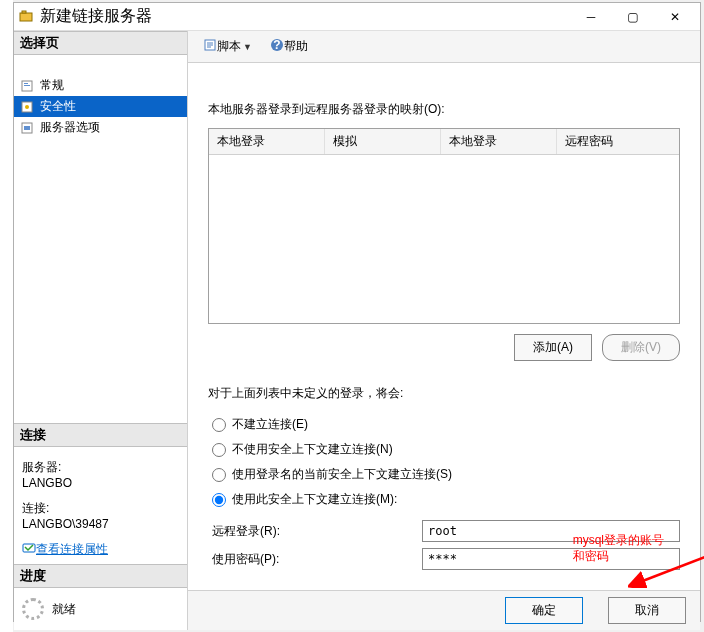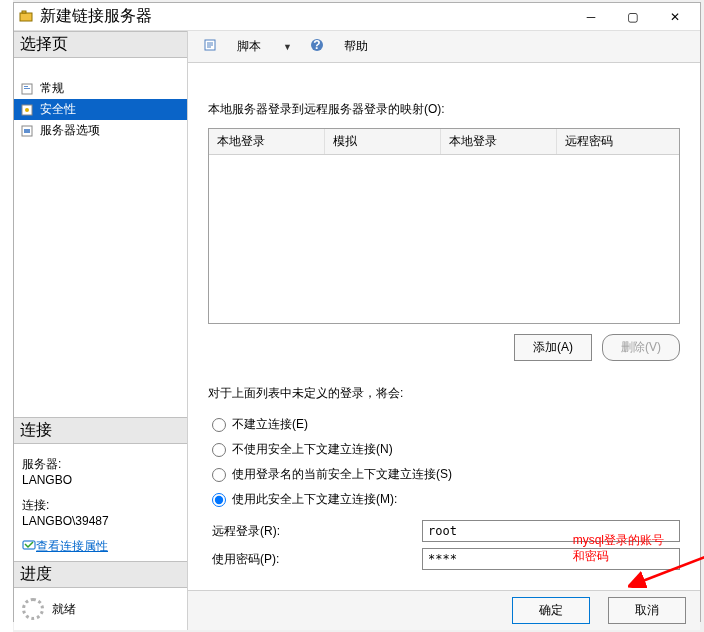--- a/index.html
+++ b/index.html
@@ -5,55 +5,55 @@
     * { margin: 0; padding: 0; box-sizing: border-box; font-family: "Microsoft YaHei", "SimSun", sans-serif; font-size: 12px; }
     body { background: #f0f0f0; width: 704px; height: 632px; overflow: hidden; position: relative; }
     .window { position: absolute; left: 13px; top: 2px; width: 688px; height: 620px; background: #ffffff; border: 1px solid #b0b0b0; display: flex; flex-direction: column; }
     .titlebar { height: 28px; background: #ffffff; display: flex; align-items: center; padding: 0 4px; border-bottom: 1px solid #e0e0e0; }
     .titlebar .icon { width: 16px; height: 16px; margin-right: 6px; }
     .titlebar .title { flex: 1; font-size: 16px; color: #000; }
     .winbtns { display: flex; gap: 0; }
     .winbtn { width: 42px; height: 28px; display: flex; align-items: center; justify-content: center; font-size: 12px; cursor: pointer; }
     .body { flex: 1; display: flex; }
     .sidebar { width: 174px; background: #ffffff; border-right: 1px solid #d0d0d0; display: flex; flex-direction: column; }
-    .side-section-header { background: #e8e8e8; border-top: 1px solid #c0c0c0; border-bottom: 1px solid #c0c0c0; padding: 2px 6px; font-weight: normal; font-size: 16px; }
+    .side-section-header { background: #e8e8e8; border-top: 1px solid #c0c0c0; border-bottom: 1px solid #c0c0c0; padding: 2px 6px; font-weight: bold; font-size: 13px; }
     .side-pages { padding: 20px 0; }
     .page-item { display: flex; align-items: center; padding: 2px 6px; cursor: pointer; gap: 4px; }
     .page-item.selected { background: #0a64c8; color: #fff; }
     .page-icon { width: 16px; height: 16px; display: inline-flex; align-items: center; justify-content: center; }
     .side-spacer { flex: 1; }
     .side-connection { padding: 6px 8px; font-size: 12px; }
     .side-connection .label { padding-top: 6px; }
     .side-connection .value { padding-bottom: 4px; color: #000; }
     .side-link { color: #0066cc; text-decoration: underline; cursor: pointer; display: inline-flex; align-items: center; gap: 0; }
     .side-progress { padding: 10px 8px; display: flex; align-items: center; gap: 8px; }
     .main { flex: 1; display: flex; flex-direction: column; }
     .toolbar { height: 32px; background: #f5f5f5; border-bottom: 1px solid #d0d0d0; display: flex; align-items: center; padding: 0 8px; gap: 4px; }
-    .toolbar-btn { display: flex; align-items: center; gap: 20px; padding: 2px 6px; cursor: pointer; border: 1px solid transparent; }
+    .toolbar-btn { display: flex; align-items: center; gap: 0; padding: 2px 6px; cursor: pointer; border: 1px solid transparent; }
     .content { flex: 1; padding: 14px 20px 14px 20px; position: relative; }
     .mapping-label { margin-bottom: 10px; margin-top: 24px; }
     .grid { border: 1px solid #a0a0a0; height: 196px; background: #fff; }
     .grid-header { display: flex; background: #f5f5f5; border-bottom: 1px solid #d0d0d0; }
     .grid-col { padding: 4px 8px; border-right: 1px solid #e0e0e0; }
     .grid-col.c1 { width: 116px; }
     .grid-col.c2 { width: 116px; }
     .grid-col.c3 { width: 116px; }
     .grid-col.c4 { flex: 1; border-right: none; }
     .grid-actions { display: flex; justify-content: flex-end; gap: 10px; margin-top: 10px; }
     .btn { border: 1px solid #888; background: #f8f8f8; padding: 4px 18px; cursor: pointer; min-width: 78px; text-align: center; }
     .btn.disabled { color: #a0a0a0; cursor: default; border-radius: 11px; }
     .undefined-label { margin-top: 24px; margin-bottom: 10px; }
     .radio-group { margin-left: 4px; }
     .radio-row { display: flex; align-items: center; gap: 6px; padding: 4px 0; }
     .radio-row input[type="radio"] { width: 14px; height: 14px; }
     .credentials { margin-top: 8px; margin-left: 4px; }
     .cred-row { display: flex; align-items: center; margin-bottom: 6px; }
     .cred-label { width: 210px; }
     .cred-input { flex: 1; border: 1px solid #888; padding: 3px 5px; background: #fff; font-family: "SimSun", monospace; }
-    .footer { height: 40px; border-top: 1px solid #d0d0d0; display: flex; justify-content: flex-end; align-items: center; padding: 0 14px; gap: 18px; background: #f5f5f5; }
+    .footer { height: 40px; border-top: 1px solid #d0d0d0; display: flex; justify-content: flex-end; align-items: center; padding: 0 14px; gap: 25px; background: #f5f5f5; }
     .footer .btn.primary { border: 1px solid #0078d4; }
     .annotation { position: absolute; right: 36px; top: 470px; color: #ff0000; font-size: 16px; font-weight: normal; pointer-events: none; text-align: left; line-height: 1.3; }
     .arrow { position: absolute; pointer-events: none; }
     .dropdown-carets { font-size: 9px; color: #333; margin-left: 2px; }
     .spinner { width: 22px; height: 22px; border: 3px dotted #b0b0b0; border-radius: 50%; }
     .left-edge { position: absolute; left: 0; top: 0; width: 13px; height: 632px; background: #ffffff; font-size: 11px; color: #555; }
   </style>
 </head>
 <body>
 

